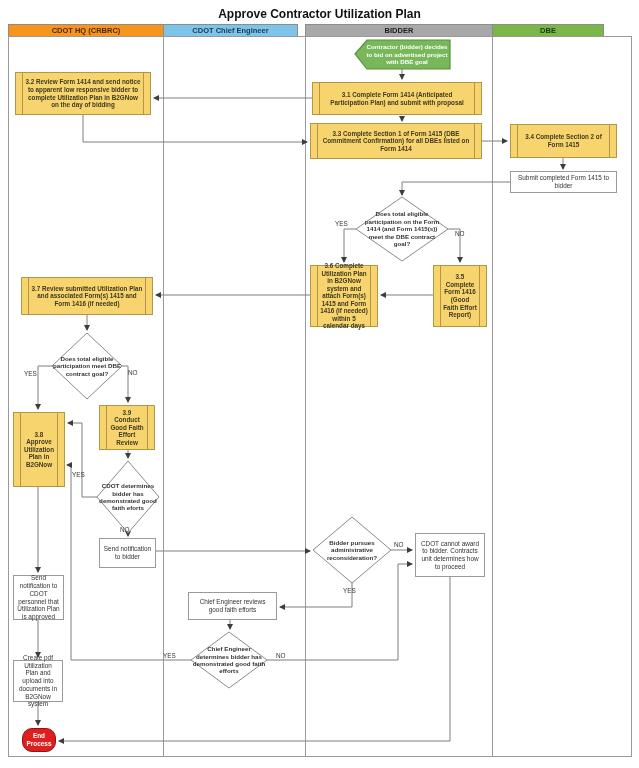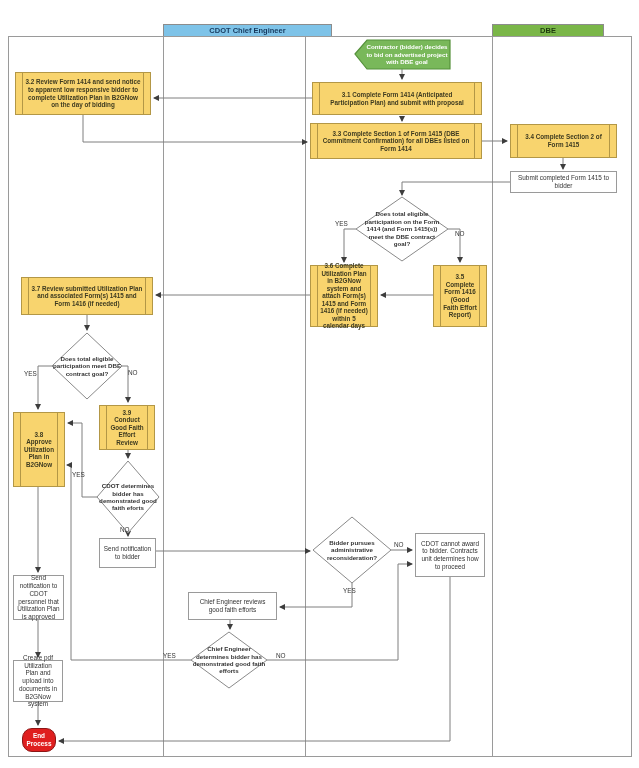--- a/index.html
+++ b/index.html
@@ -2,21 +2,21 @@
 <html><head>
 <meta charset="utf-8">
 <style>
   html,body{margin:0;padding:0;background:#ffffff;font-family:"Liberation Sans","DejaVu Sans",sans-serif;}
   .canvas{position:relative;width:639px;height:768px;background:#fff;overflow:hidden;}
   .title{position:absolute;left:0;top:7px;width:639px;text-align:center;font-size:12px;font-weight:bold;color:#111;}
   .lane-header{position:absolute;top:24px;height:13px;box-sizing:border-box;border:1px solid #8c8c8c;
     display:flex;align-items:center;justify-content:center;font-size:7.5px;font-weight:bold;color:#222;z-index:0;}
   .lane-body{position:absolute;top:36px;height:721px;box-sizing:border-box;border:1px solid #9a9a9a;background:#fff;z-index:0;}
   .lh1{left:8px;width:156px;background:#F7941E;color:#4a2c00;}
-  .lh2{left:163px;width:169px;background:#7EC3E8;color:#173a5e;}
+  .lh2{left:163px;width:135px;background:#7EC3E8;color:#173a5e;}
   .lh3{left:305px;width:188px;background:#A8A8A8;color:#1c1c1c;}
   .lh4{left:492px;width:112px;background:#7AB648;color:#1d3a0d;}
   .lb1{left:8px;width:156px;}
   .lb2{left:163px;width:143px;}
   .lb3{left:305px;width:188px;}
   .lb4{left:492px;width:140px;}
   svg.edges{position:absolute;left:0;top:0;z-index:1;pointer-events:none;}
   .node{position:absolute;box-sizing:border-box;display:flex;align-items:center;justify-content:center;
     text-align:center;z-index:2;line-height:1.2;}
   .yellow{background:#F8D46E;border:1px solid #B39746;font-weight:bold;color:#3d3a20;font-size:6.3px;}
@@ -32,23 +32,30 @@
     font-size:6.2px;font-weight:bold;color:#ffffff;z-index:2;line-height:1.25;}
   .endp{background:#DF1F1F;border:1.5px solid #8d1616;border-radius:10px;color:#fff;
     font-weight:bold;font-size:6.4px;line-height:1.25;}
   .elabel{position:absolute;font-size:6.4px;color:#333;z-index:2;}
 </style>
 </head>
 <body>
 
 <div class="canvas">
 
+  <div class="title">Approve Contractor Utilization Plan</div>
 
+  <div class="lane-header lh1">
+      <span>CDOT HQ (CRBRC)</span>
+    </div>
   <div class="lane-header lh2">
       <span>CDOT Chief Engineer</span>
+    </div>
+  <div class="lane-header lh3">
+      <span>BIDDER</span>
     </div>
   <div class="lane-header lh4">
       <span>DBE</span>
     </div>
 
   <div class="lane-body lb1"></div>
   <div class="lane-body lb2"></div>
   <div class="lane-body lb3"></div>
   <div class="lane-body lb4"></div>
 

